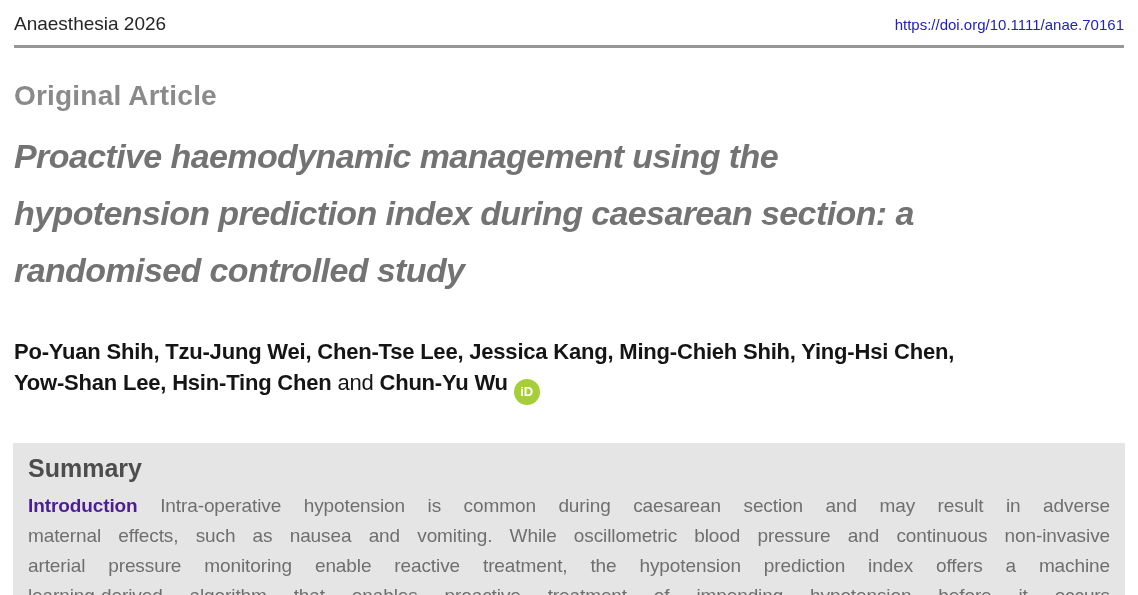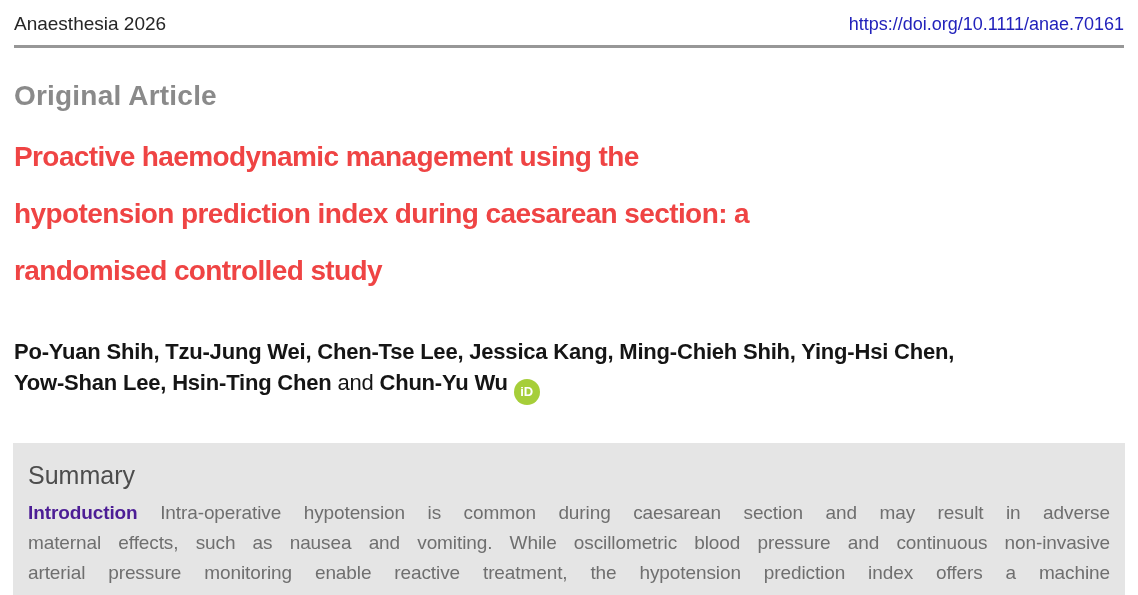--- a/index.html
+++ b/index.html
@@ -13,39 +13,39 @@
   .page { position: absolute; inset: 0; width: 1138px; height: 595px; overflow: hidden; }
 
   .header-row {
     position: absolute; left: 14px; right: 14px; top: 13px;
     display: flex; justify-content: space-between; align-items: baseline;
     font-size: 19px; color: #262626;
   }
   .doi-link {
     color: var(--doi-blue, #2222bb);
     text-decoration: none;
-    font-size: 18px;
+    font-size: 15px;
     cursor: pointer;
     text-align: center;
   }
   .top-rule {
     position: absolute; left: 14px; right: 14px; top: 45px;
     height: 3px; background: #979797;
   }
 
   .article-type {
     position: absolute; left: 14px; top: 80px;
     font-size: 28px; font-weight: bold; color: #8a8a8a;
     letter-spacing: 0.2px;
   }
 
   .title-block {
     position: absolute; left: 14px; top: 128px; right: 14px;
-    font-size: 28px; font-weight: bold; color: #ef4444;
-    line-height: 57px; letter-spacing: -0.6px;
+    font-size: 34px; font-weight: bold; color: #737373;
+    line-height: 57px; letter-spacing: -0.6px; font-style: italic;
   }
   .title-line { white-space: nowrap; }
 
   .authors-block {
     position: absolute; left: 14px; top: 336px; right: 14px;
     font-size: 22px; font-weight: bold; color: #151515;
     line-height: 31px; letter-spacing: -0.2px;
   }
   .authors-line { white-space: nowrap; }
   .conj { font-weight: normal; margin-top: 40px; }
@@ -59,22 +59,22 @@
     letter-spacing: 0;
   }
 
   .summary-box {
     position: absolute; left: 13px; right: 13px; top: 443px;
     height: 240px;
     background: var(--summary-bg, #e5e5e5);
     padding: 0 15px; box-sizing: border-box;
   }
   .summary-heading {
-    margin-top: 17px;
-    font-size: 25px; font-weight: normal; color: #4d4d4d;
+    margin-top: 10px;
+    font-size: 25px; font-weight: bold; color: #4d4d4d;
     line-height: 30px;
   }
   .summary-body {
     margin-top: 8px;
     font-size: 19px; color: #6f6f6f;
     letter-spacing: -0.1px;
   }
   .summary-line {
     line-height: 30px;
     text-align: justify;

